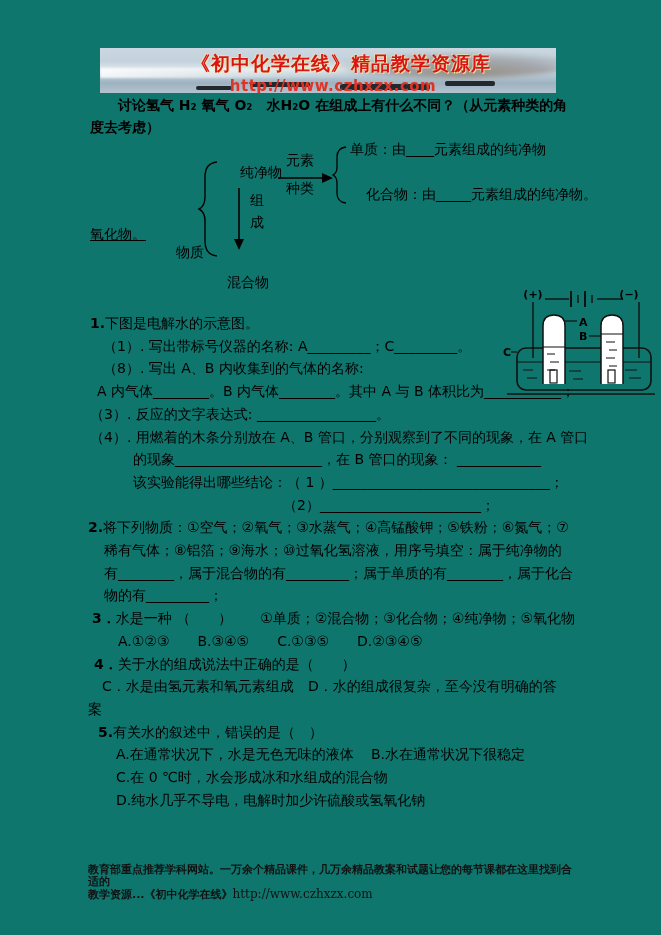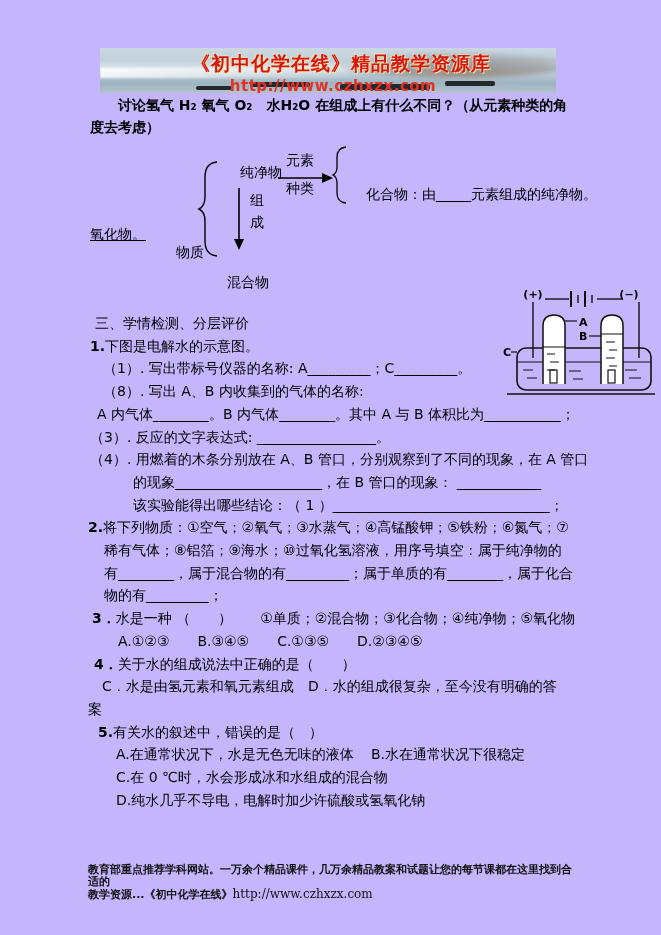--- a/index.html
+++ b/index.html
@@ -1,18 +1,18 @@
 <!DOCTYPE html>
 <html><head>
 <meta charset="utf-8">
 <style>
   html,body{margin:0;padding:0;background:#888;}
   .page{
     position:relative;width:661px;height:935px;margin:0 auto;
-    background:#c4b5fd;color:#000;overflow:hidden;
+    background:#0f766e;color:#000;overflow:hidden;
     font-family:"DejaVu Sans","Liberation Sans",sans-serif;
   }
   
   .banner{
     position:absolute;left:100px;top:48px;width:456px;height:45px;overflow:hidden;
     background:linear-gradient(180deg,#ccd8e1 0%,#c2d1db 28%,#dce5ea 46%,#b6c7d2 62%,#9db2c0 78%,#b4c3ce 100%);
   }
   .banner .mist{position:absolute;left:0;top:20px;width:60%;height:10px;background:linear-gradient(90deg,rgba(255,255,255,.85),rgba(255,255,255,0));filter:blur(1px);}
   .banner .mtn{position:absolute;right:-20px;top:4px;width:240px;height:26px;border-radius:50%;
     background:radial-gradient(ellipse at 55% 85%,#958e83 0%,#a3a7ac 45%,rgba(170,180,190,0) 78%);filter:blur(2px);}
@@ -87,20 +87,21 @@
       <polygon points="151,110 146,99 156,99" fill="#000"></polygon>
     </svg>
     <div class="lbl" style="left:2px;top:86px;text-decoration:underline;">氧化物。</div>
     <div class="lbl" style="left:88px;top:104px;">物质</div>
     <div class="lbl" style="left:152px;top:24px;">纯净物</div>
     <div class="lbl" style="left:139px;top:134px;">混合物</div>
     <div class="lbl" style="left:198px;top:12px;">元素</div>
     <div class="lbl" style="left:198px;top:40px;">种类</div>
     <div class="lbl" style="left:162px;top:52px;">组</div>
     <div class="lbl" style="left:162px;top:74px;">成</div>
+    <div class="lbl" style="left:262px;top:1px;">单质：由____元素组成的纯净物</div>
     <div class="lbl" style="left:262px;top:46px;margin-left:16px;">化合物：由_____元素组成的纯净物。</div>
   </div>
 
   <div class="apparatus">
     <svg width="158" height="118" viewBox="0 0 158 118">
 
       <line x1="42" y1="13" x2="66" y2="13" stroke="#111" stroke-width="1.4"></line>
       <line x1="94" y1="13" x2="120" y2="13" stroke="#111" stroke-width="1.4"></line>
       <line x1="68" y1="5" x2="68" y2="21" stroke="#111" stroke-width="2"></line>
       <line x1="75" y1="9" x2="75" y2="17" stroke="#111" stroke-width="1.4"></line>
@@ -147,29 +148,29 @@
       <line x1="86" y1="50" x2="98" y2="50" stroke="#111" stroke-width="1.2"></line>
       <text x="76" y="54" font-size="11" font-weight="bold">B</text>
       <line x1="8" y1="66" x2="14" y2="66" stroke="#111" stroke-width="1.2"></line>
       <text x="0" y="70" font-size="11" font-weight="bold">C</text>
 
       <line x1="4" y1="108" x2="152" y2="108" stroke="#111" stroke-width="1.4"></line>
     </svg>
   </div>
 
   <div class="flow">
-    <div class="ln pl7">三、学情检测、分层评价</div>
     <div class="ln pl2"><span class="num">1.</span><span>下图是电解水的示意图。</span></div>
     <div class="ln pl15">（1）. 写出带标号仪器的名称: A_________；C_________。</div>
     <div class="ln pl15">（8）. 写出 A、B 内收集到的气体的名称:</div>
     <div class="ln pl9">A 内气体________。B 内气体________。其中 A 与 B 体积比为___________；</div>
     <div class="ln pl2">（3）. 反应的文字表达式: _________________。</div>
     <div class="ln pl2">（4）. 用燃着的木条分别放在 A、B 管口，分别观察到了不同的现象，在 A 管口</div>
     <div class="ln pl45">的现象_____________________，在 B 管口的现象： ____________</div>
     <div class="ln pl45">该实验能得出哪些结论：（ 1 ）_______________________________；</div>
+    <div class="ln pl195">（2）_______________________；</div>
     <div class="ln"><span class="num">2.</span><span>将下列物质：①空气；②氧气；③水蒸气；④高锰酸钾；⑤铁粉；⑥氮气；⑦</span></div>
     <div class="ln pl16">稀有气体；⑧铝箔；⑨海水；⑩过氧化氢溶液，用序号填空：属于纯净物的</div>
     <div class="ln pl16">有________，属于混合物的有_________；属于单质的有________，属于化合</div>
     <div class="ln pl16">物的有_________；</div>
     <div class="ln pl4"><span class="num">3．</span><span>水是一种 （　　）　　①单质；②混合物；③化合物；④纯净物；⑤氧化物</span></div>
     <div class="ln pl30">A.①②③　　B.③④⑤　　C.①③⑤　　D.②③④⑤</div>
     <div class="ln pl6"><span class="num">4．</span><span>关于水的组成说法中正确的是（　　）</span></div>
     <div class="ln pl14"><span class="colA2">C．水是由氢元素和氧元素组成</span><span>D．水的组成很复杂，至今没有明确的答</span></div>
     <div class="ln">案</div>
     <div class="ln pl10"><span class="num">5.</span><span>有关水的叙述中，错误的是（　）</span></div>

